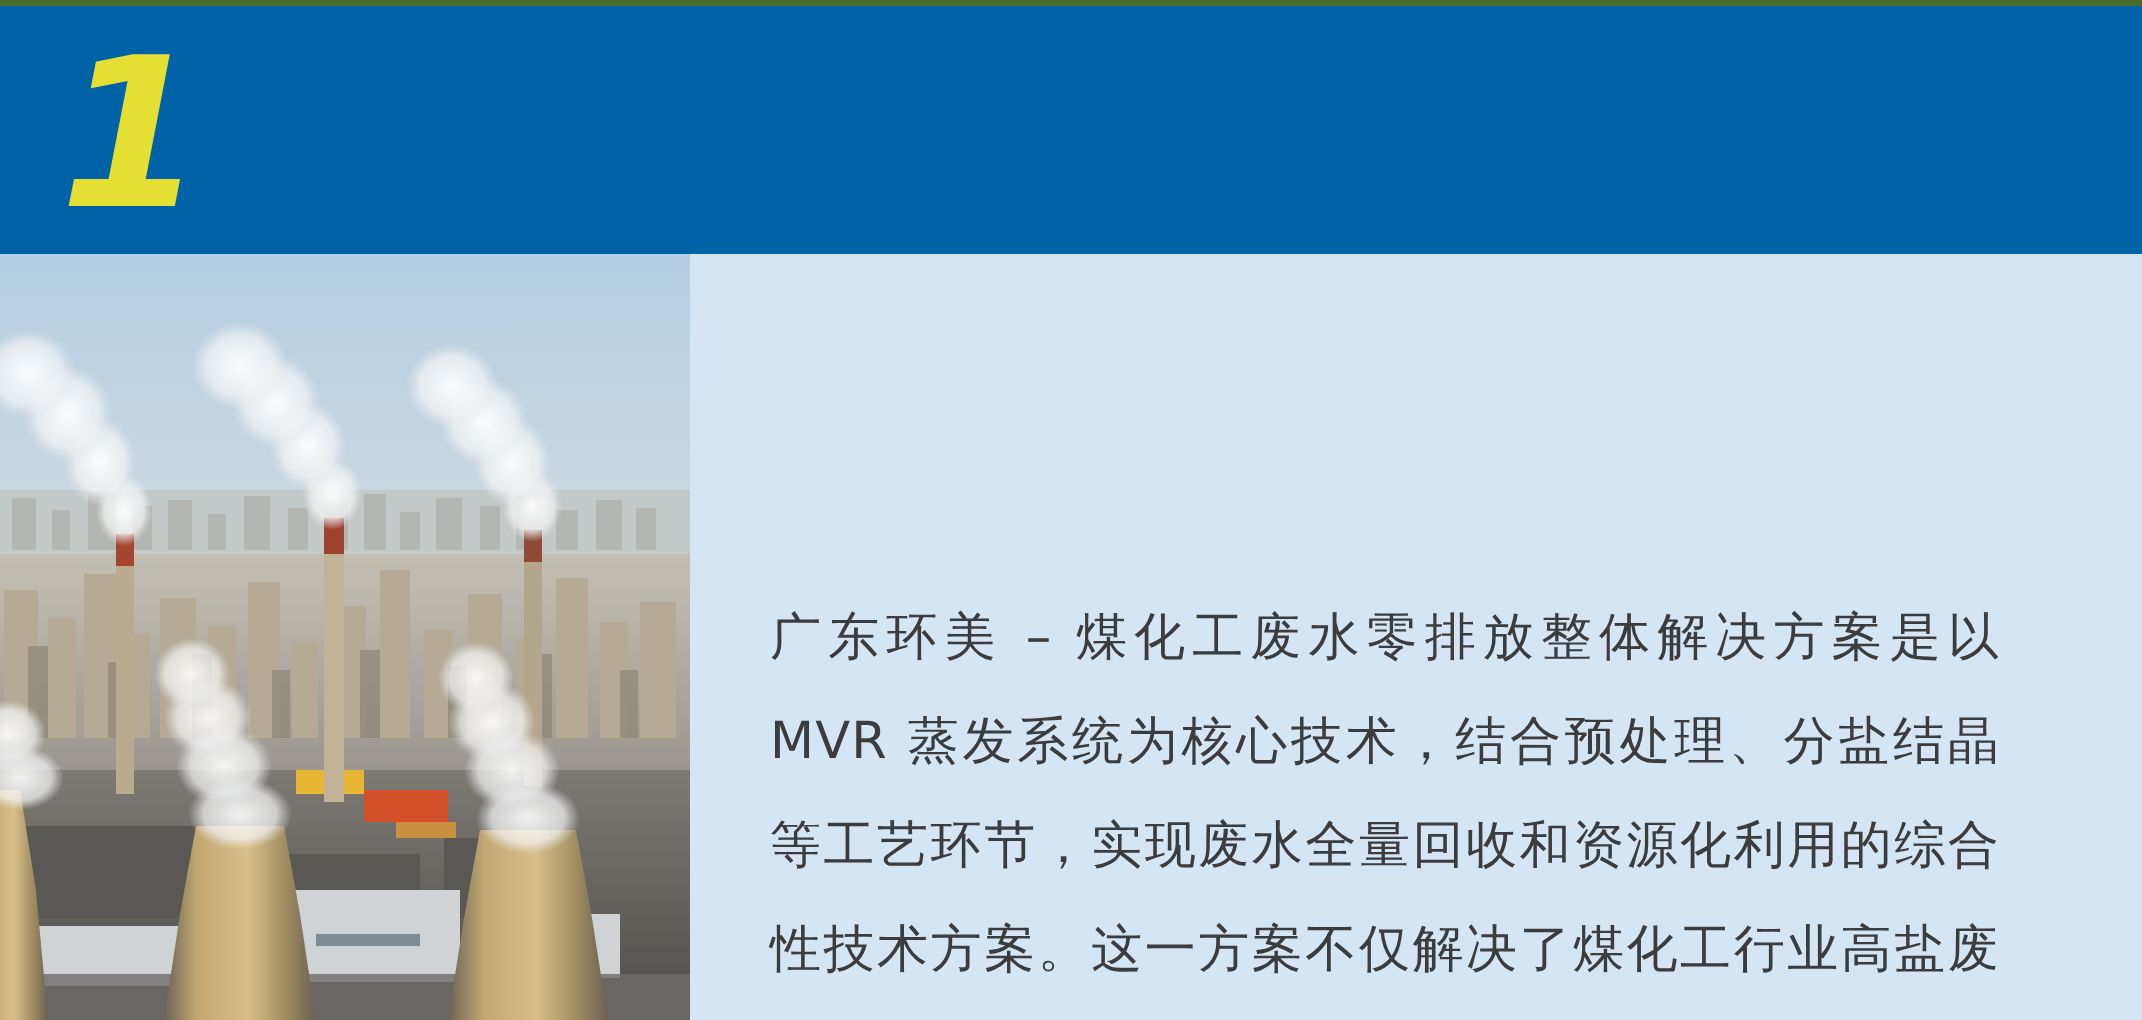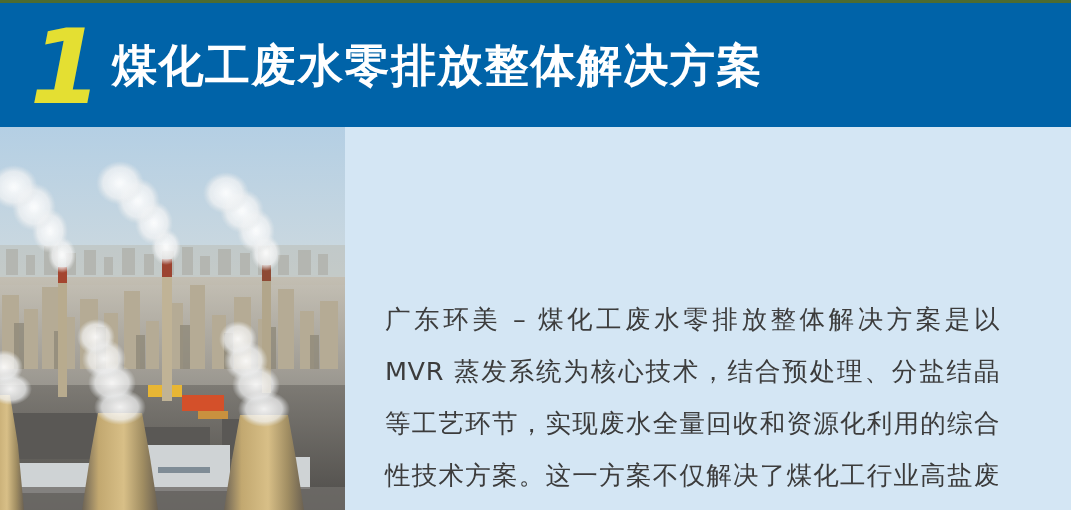--- a/index.html
+++ b/index.html
@@ -104,21 +104,20 @@
 </style>
 </head>
 <body>
 
 <div id="page">
 
   <div class="top-rule"></div>
 
   <div class="header-band">
     <div class="header-number">1</div>
-    <div class="header-title">煤化工废水零排放整体解决方案</div>
   </div>
 
   <div class="content">
 
     <div class="photo">
       <svg width="345" height="383" viewBox="0 0 345 383">
         <defs>
           <linearGradient id="skyGrad" x1="0" y1="0" x2="0" y2="1">
             <stop offset="0%" stop-color="#b4cfe4"></stop>
             <stop offset="38%" stop-color="#cdd9df"></stop>

